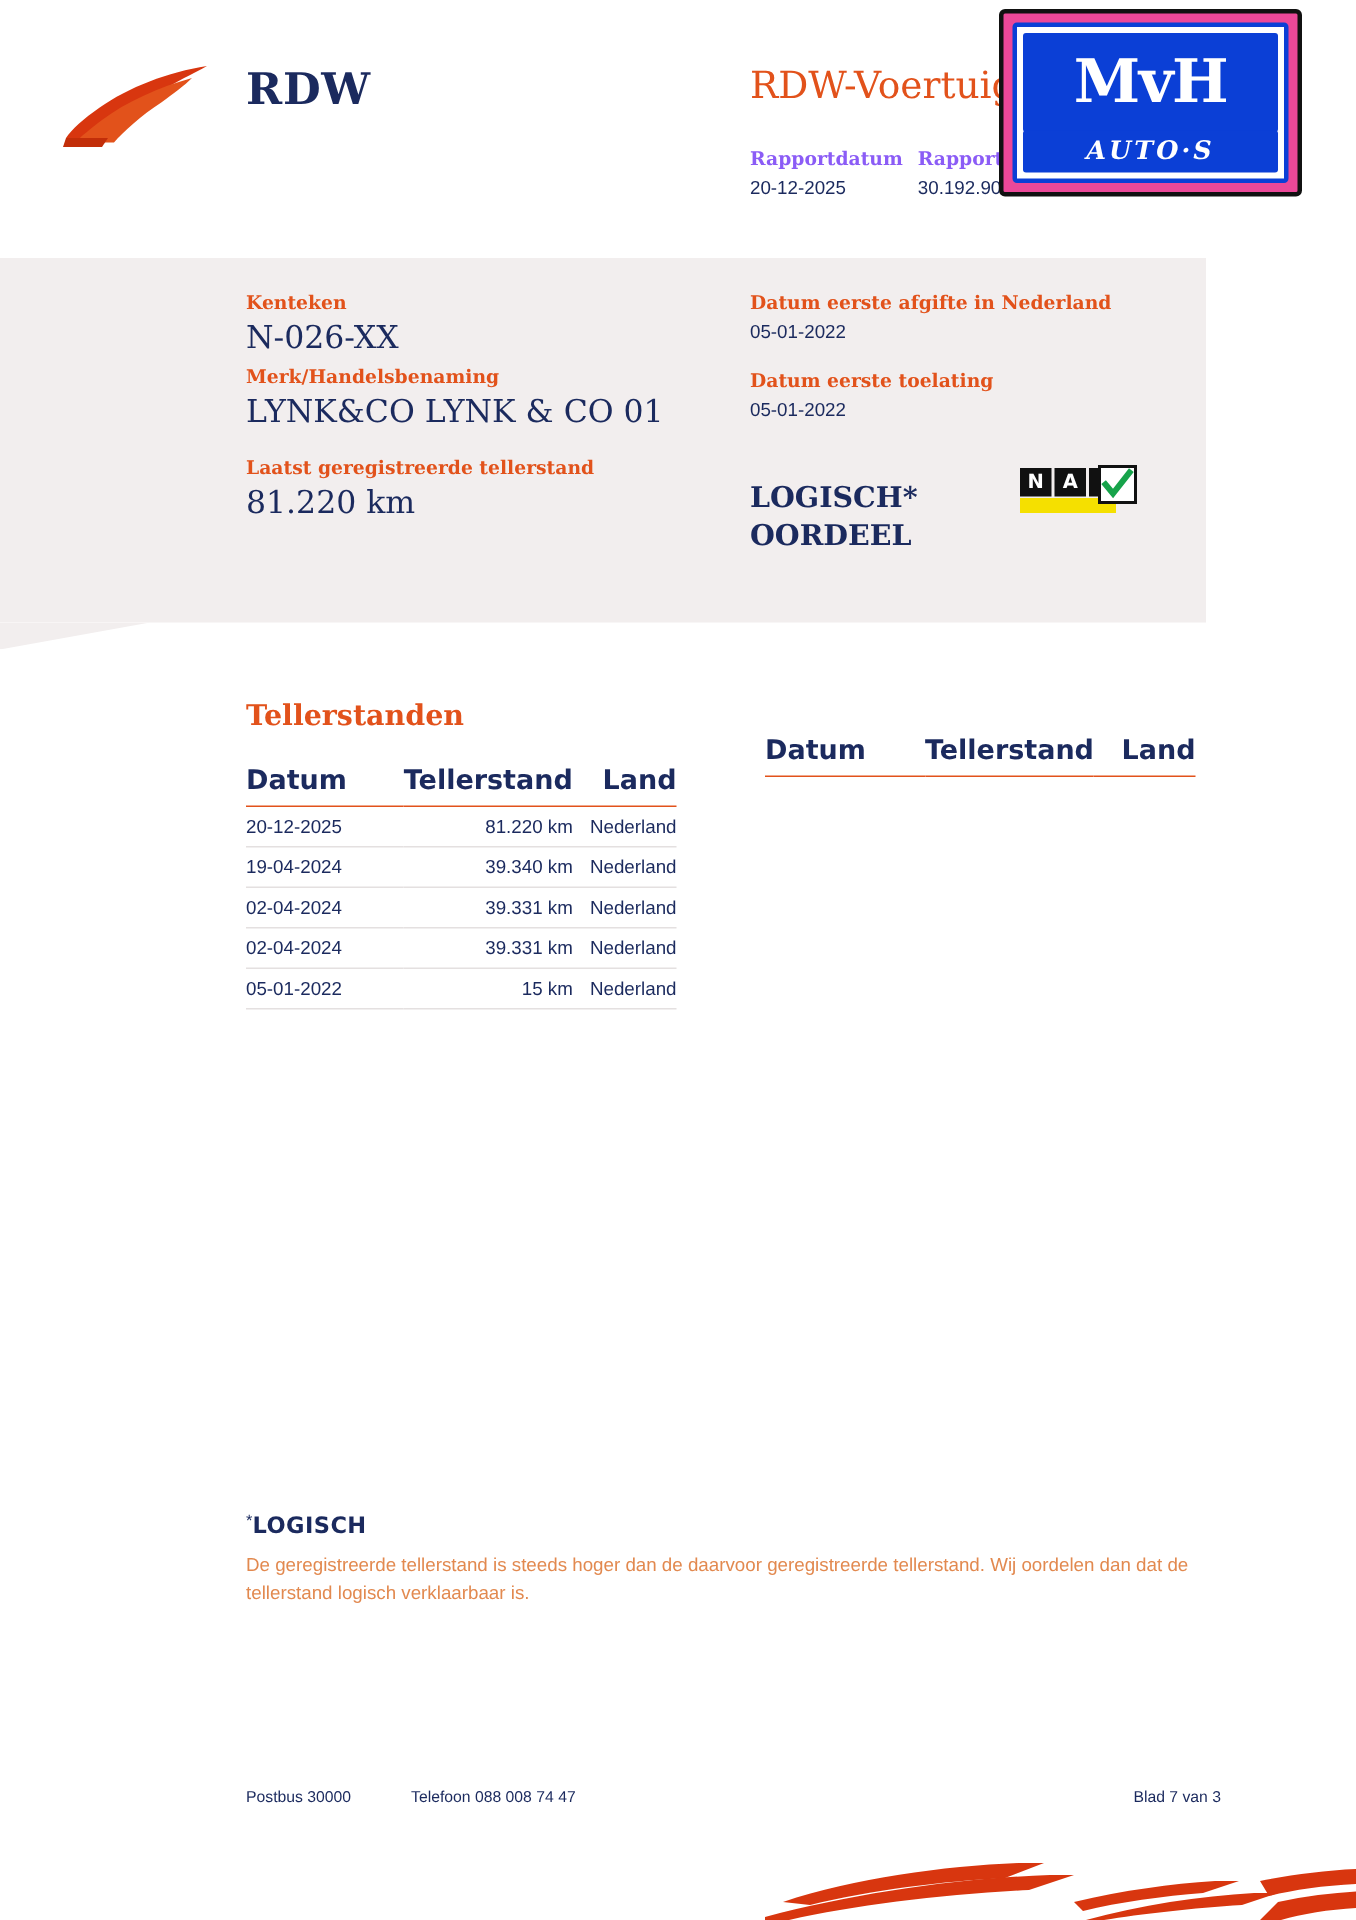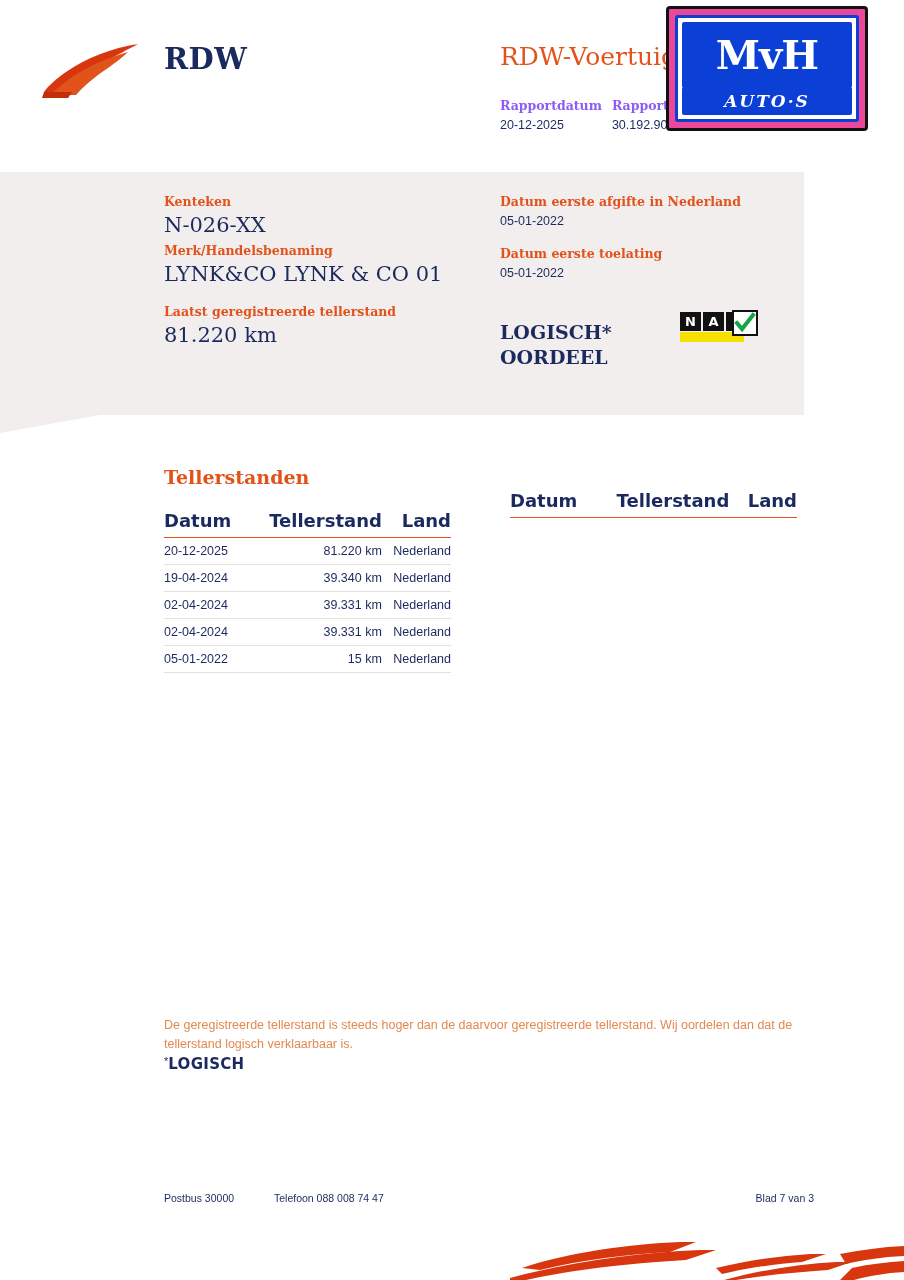--- a/index.html
+++ b/index.html
@@ -439,24 +439,24 @@
           <th class="c-odo">Tellerstand</th>
           <th class="c-land">Land</th>
         </tr>
       </thead>
       <tbody id="mileage-body-2"></tbody>
     </table>
   </div>
 </div>
 
 <div id="legend">
-  <div id="legend-text">De geregistreerde tellerstand is steeds hoger dan de daarvoor geregistreerde tellerstand. Wij oordelen dan dat de tellerstand logisch verklaarbaar is.</div>
   <div id="legend-head">
     <span class="star">*</span><span class="legend-word">LOGISCH</span>
   </div>
+  <div id="legend-text">De geregistreerde tellerstand is steeds hoger dan de daarvoor geregistreerde tellerstand. Wij oordelen dan dat de tellerstand logisch verklaarbaar is.</div>
 </div>
 
 <div id="footer">
   <div class="frow">
     <div class="fcol-1">Postbus 30000</div>
     <div class="fcol-2">Telefoon 088 008 74 47</div>
     <div class="fcol-3">Blad 7 van 3</div>
   </div>
 </div>
 

